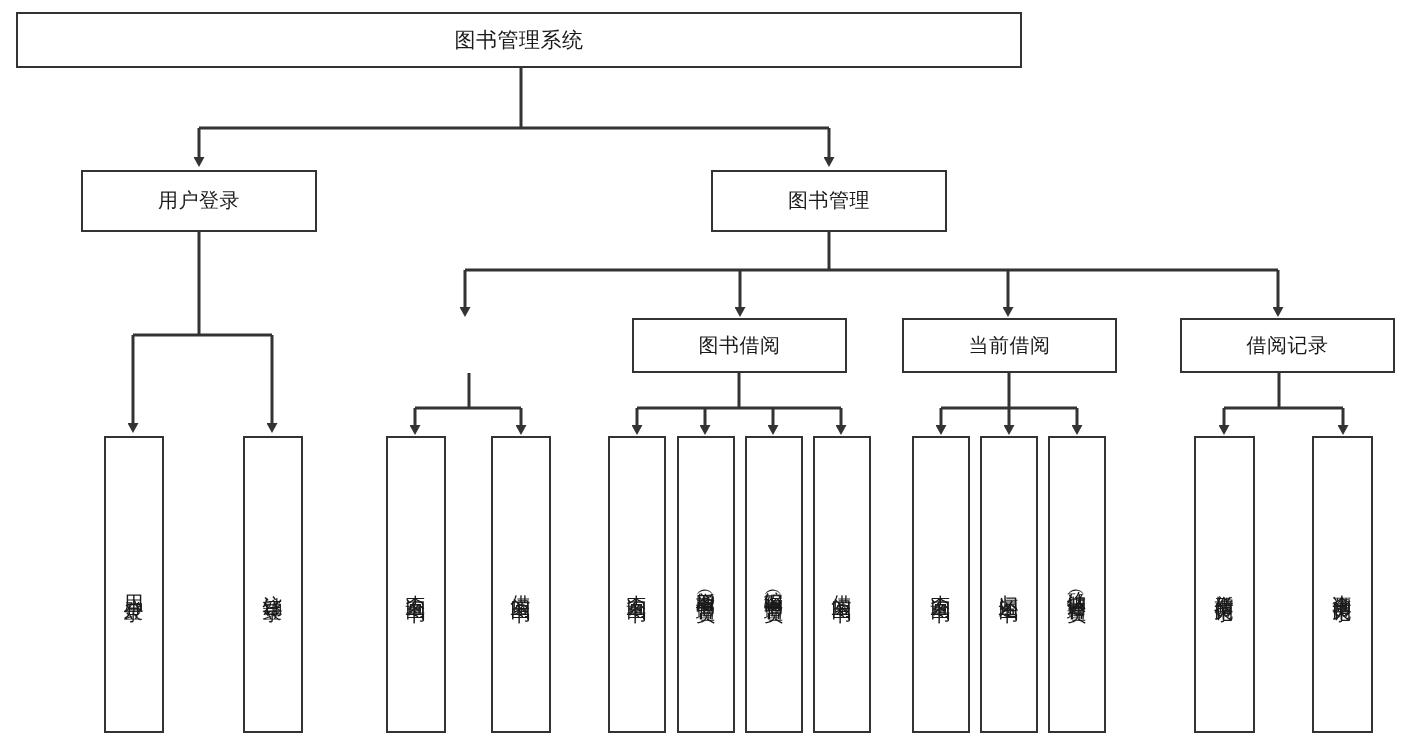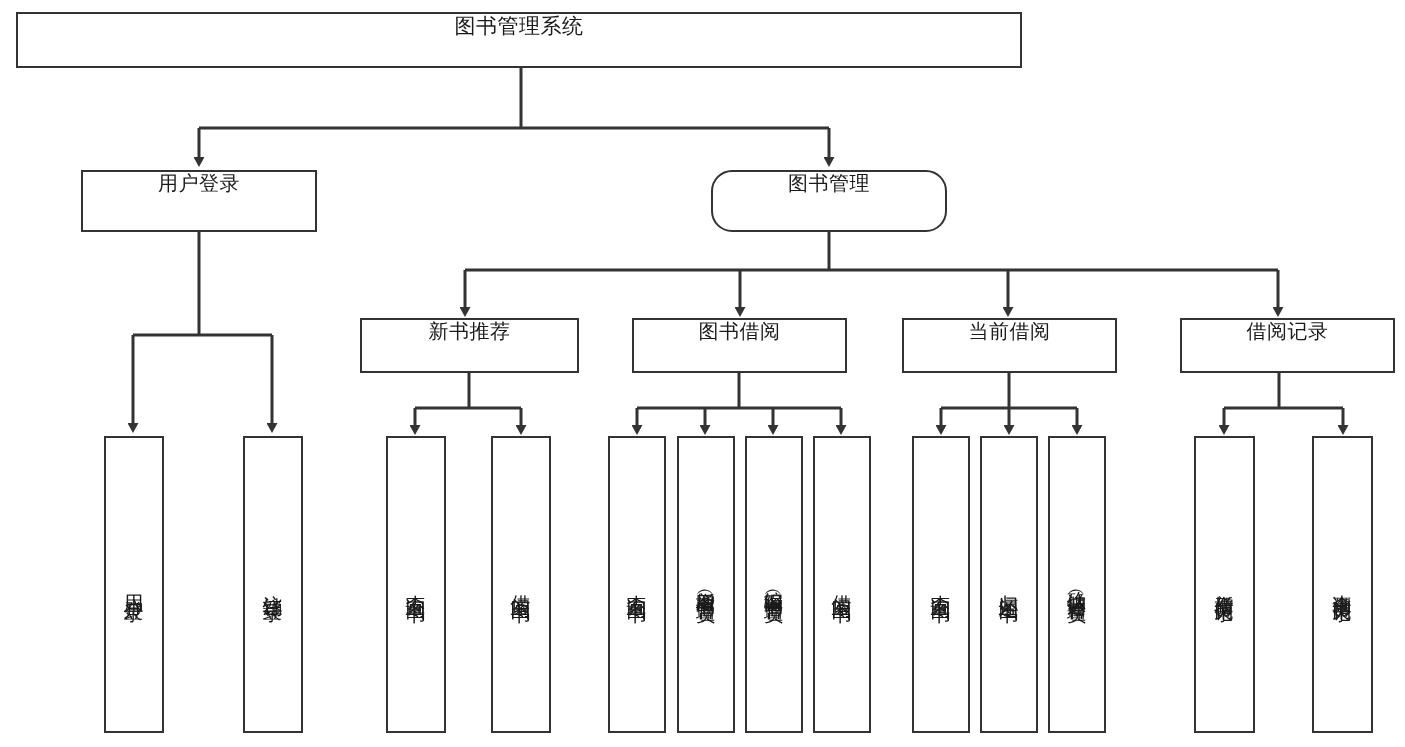--- a/index.html
+++ b/index.html
@@ -24,21 +24,21 @@
     top: 0;
     width: 1405px;
     height: 747px;
   }
   .node {
     position: absolute;
     box-sizing: border-box;
     border: 2px solid #333333;
     background: #ffffff;
     display: flex;
-    align-items: flex-start;
+    align-items: center;
     justify-content: center;
     color: #1a1a1a;
   }
   .node .label {
     display: block;
     text-align: center;
     line-height: 1.18;
     white-space: pre-line;
   }
   
@@ -131,27 +131,24 @@
     </g>
   </svg>
 
   <div class="node horiz root" style="left:16px; top:12px; width:1006px; height:56px;">
     <span class="label">图书管理系统</span>
   </div>
 
   <div class="node horiz" style="left:81px; top:170px; width:236px; height:62px;">
     <span class="label">用户登录</span>
   </div>
-  <div class="node horiz" style="left:711px; top:170px; width:236px; height:62px;border-radius:21px;">
+  <div class="node horiz" style="left:711px; top:170px; width:236px; height:62px;">
     <span class="label">图书管理</span>
   </div>
 
-  <div class="node horiz" style="left:360px; top:318px; width:219px; height:55px;">
-    <span class="label">新书推荐</span>
-  </div>
   <div class="node horiz" style="left:902px; top:318px; width:215px; height:55px;">
     <span class="label">当前借阅</span>
   </div>
   <div class="node horiz" style="left:632px; top:318px; width:215px; height:55px;">
     <span class="label">图书借阅</span>
   </div>
   <div class="node horiz" style="left:1180px; top:318px; width:215px; height:55px;">
     <span class="label">借阅记录</span>
   </div>
 

